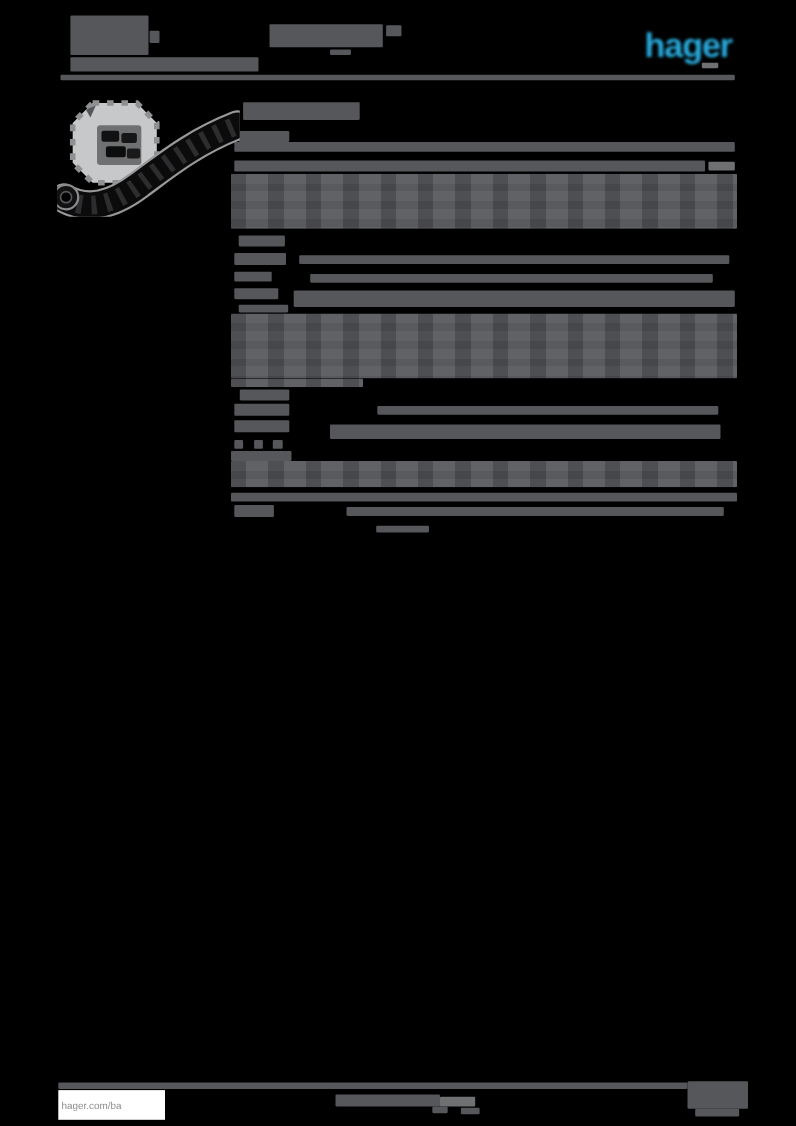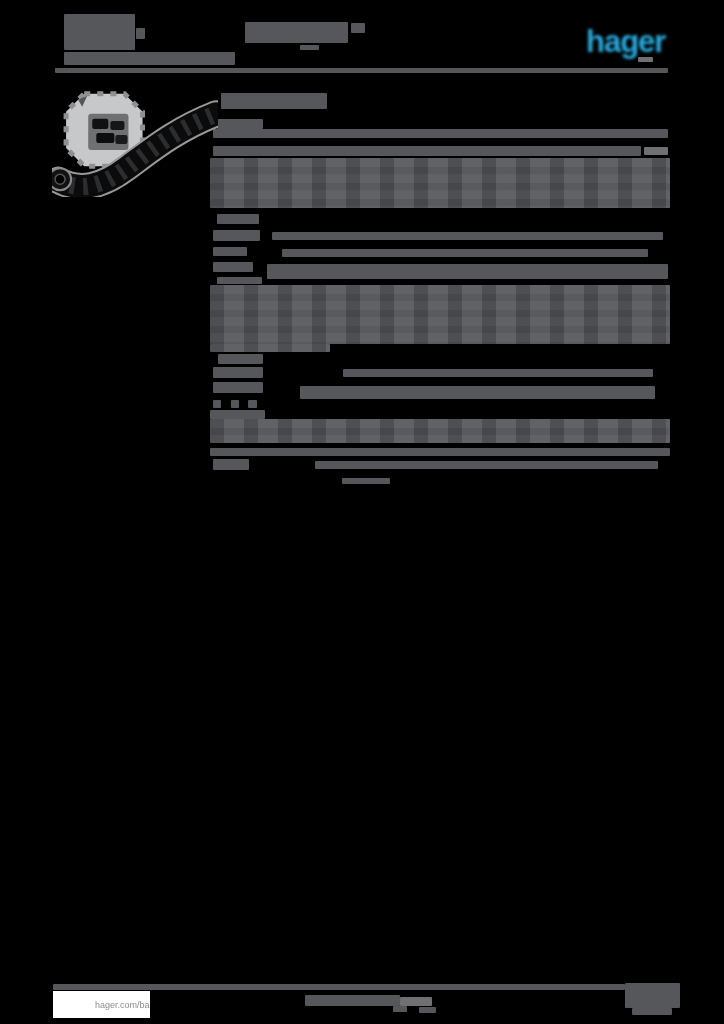--- a/index.html
+++ b/index.html
@@ -34,21 +34,21 @@
     line-height:36px;
   }
   
   .site-box{
     position:absolute;left:53px;top:991px;width:97px;height:27px;
     background:var(--footer-box-bg,#fff);
     display:flex;align-items:center;
   }
   .site-box span{
     font-size:9px;color:var(--footer-text,#8d8d8f);
-    padding-left:3px;filter:blur(0.4px);white-space:nowrap;margin-left:39px;
+    padding-left:3px;filter:blur(0.4px);white-space:nowrap;
   }
   
   .photo{position:absolute;left:52px;top:85px;width:166px;height:112px;}
 </style>
 </head>
 <body>
 
 <div class="page">
 
   <div id="bars-layer">

